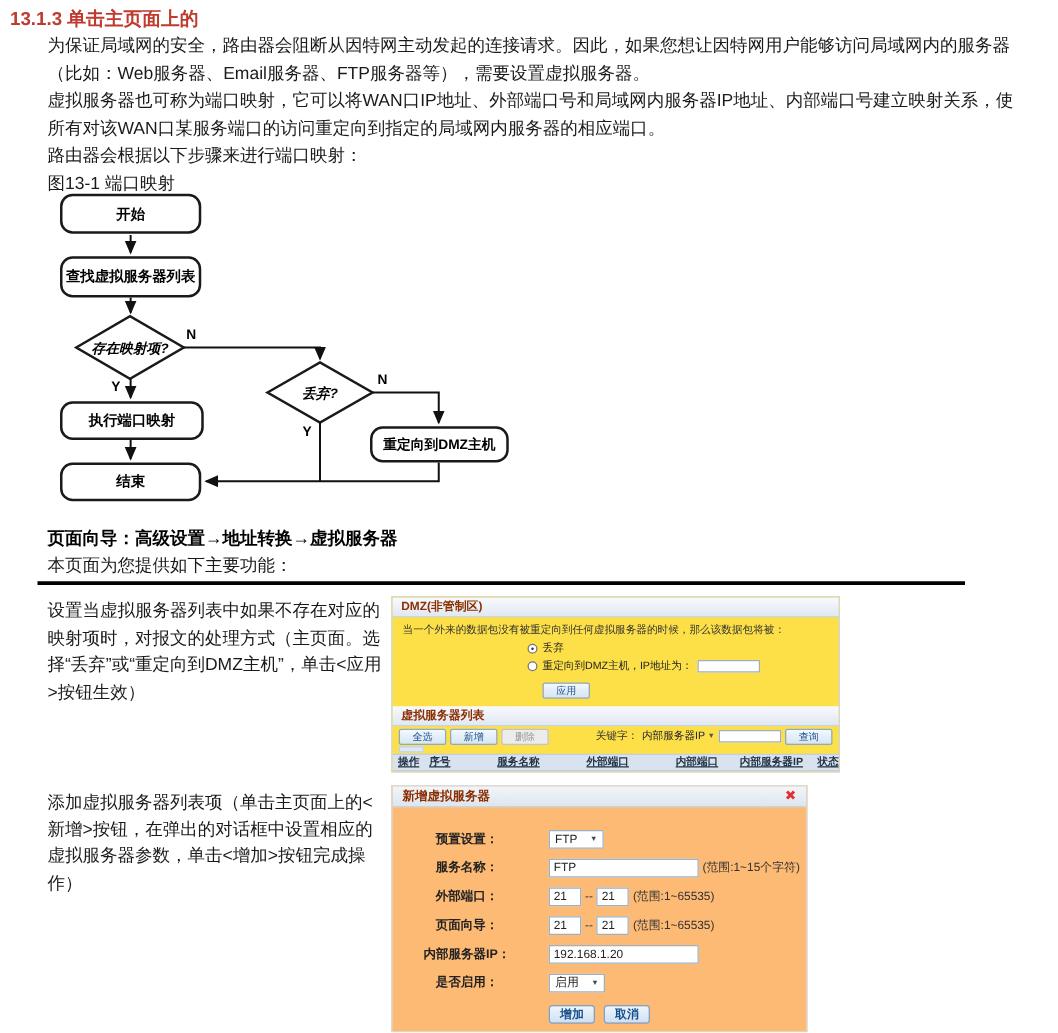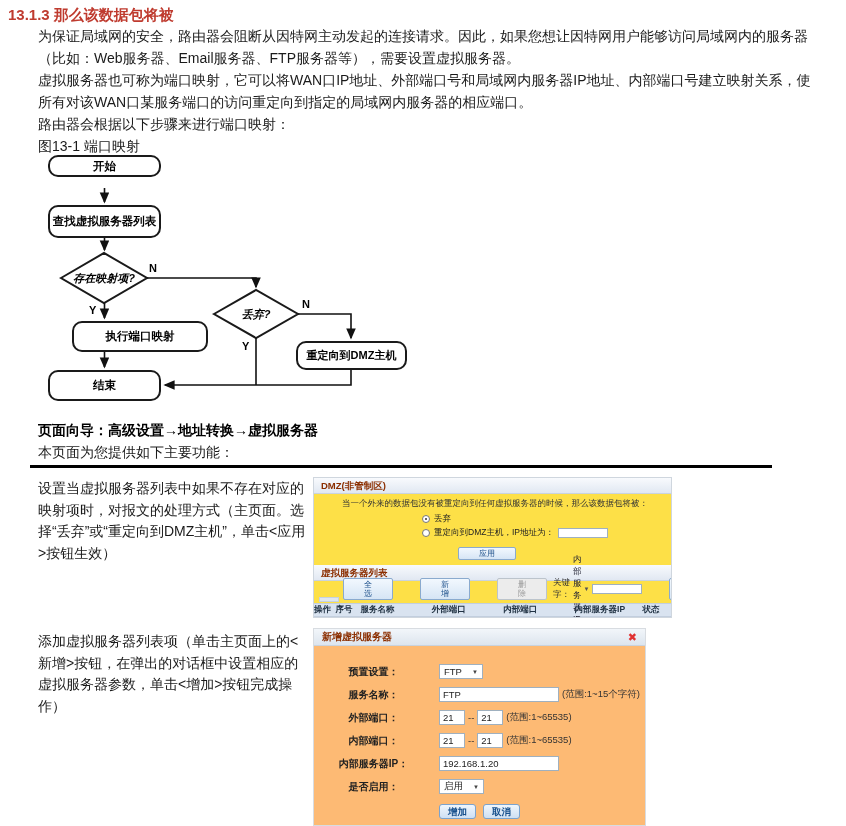--- a/index.html
+++ b/index.html
@@ -10,23 +10,23 @@
   .sec-heading { position:absolute; left:8px; top:6px; font-size:15px; font-weight:bold; color:#bf3b2f; }
   .para { position:absolute; left:38px; width:778px; font-size:14px; line-height:21.5px; color:#1a1a1a; }
   .p1 { top:26px; } .p2 { top:70px; } .p3 { top:114px; } .fig-caption { top:136px; }
 
   
   .flowchart { position:absolute; left:45px; top:152px; width:370px; height:258px; }
   .flowchart svg { position:absolute; left:0; top:0; }
   .fc-box { position:absolute; border:2px solid #1a1a1a; border-radius:10px; background:#fff;
             display:flex; align-items:center; justify-content:center;
             font-size:11.5px; font-weight:bold; color:#000; text-align:center; }
-  .fc-b1 { left:3px; top:3px;   width:113px; height:22px; }
+  .fc-b1 { left:3px; top:3px;   width:113px; height:32px; }
   .fc-b2 { left:3px; top:53px;  width:113px; height:33px; }
-  .fc-b3 { left:3px; top:169px; width:136px; height:31px;margin-left:24px; }
+  .fc-b3 { left:3px; top:169px; width:115px; height:31px; }
   .fc-b4 { left:3px; top:218px; width:113px; height:31px; }
   .fc-b5 { left:251px; top:189px; width:111px; height:29px; font-size:11px; }
   .fc-dlabel { position:absolute; font-size:11px; font-weight:bold; text-align:center; color:#000;font-style:italic; }
   .fc-d1 { left:16px; top:119px; width:86px; }
   .fc-d2 { left:169px; top:155px; width:84px; }
   .fc-yn { position:absolute; font-size:11px; font-weight:bold; color:#000; }
   .fc-n1 { left:104px; top:110px; } .fc-y1 { left:44px; top:152px; }
   .fc-n2 { left:257px; top:146px; } .fc-y2 { left:197px; top:188px; }
 
   .wizard { position:absolute; left:38px; top:422px; font-size:14px; font-weight:bold; color:#000; }
@@ -35,39 +35,39 @@
 
   .feat-desc { position:absolute; left:38px; width:273px; font-size:14px; line-height:21.5px; color:#1a1a1a; }
   .fd1 { top:478px; } .fd2 { top:631px; }
 
   
   .shot1 { position:absolute; left:313px; top:477px; width:359px; height:141px;
            border:1px solid #cfd6de; background:#fde047; overflow:hidden; }
   .panel-header { height:16px; line-height:15px; padding:0 7px;
                   background:linear-gradient(#f8fafd,#e1e8f2); border-bottom:1px solid #c9d3de;
                   color:#8b2e00; font-weight:bold; font-size:9.5px; }
-  .dmz-question { padding:4px 8px 0; color:#333; font-size:8.5px;margin-left:20px; }
+  .dmz-question { padding:4px 8px 0; color:#333; font-size:8.5px; }
   .radio-row { display:flex; align-items:center; gap:4px; margin:3px 0 0 108px; font-size:8.5px; color:#222; height:11px; }
   .radio { width:8px; height:8px; border:1px solid #777; border-radius:50%; background:#fff; position:relative; flex:0 0 auto; }
   .radio.checked::after { content:''; position:absolute; left:2px; top:2px; right:2px; bottom:2px; background:#333; border-radius:50%; }
   .ip-input { width:50px; height:10px; border:1px solid #9fb0bf; background:#fff; font-size:8px; }
   .apply-row { margin:4px 0 5px 120px; }
   .chip { display:inline-block; font-size:8px; color:#1c4f8a; background:linear-gradient(#f2f8fe,#d6e5f5);
-          border:1px solid #8aaace; border-radius:2px; padding:1px 20px; line-height:9px;margin-left:24px; }
+          border:1px solid #8aaace; border-radius:2px; padding:1px 10px; line-height:9px; }
   .chip.gray { color:#999; border-color:#bcc4cc; background:#ececec; }
   .list-toolbar { display:flex; align-items:center; padding:2px 5px 0; height:14px; gap:3px; }
   .tb-spacer { flex:1; }
   .kw-label { font-size:8.5px; color:#333; }
   .kw-combo { font-size:8.5px; color:#223; display:flex; align-items:center; gap:2px; }
   .kw-combo .arrow { font-size:6px; color:#555; }
   .kw-input { width:50px; height:10px; border:1px solid #9fb0bf; background:#fff; font-size:8px; }
   .smudge { width:20px; height:5px; margin:2px 0 1px 5px; background:#dfe7f0; border:1px solid #c5d2e0; }
   .grid { width:100%; border-collapse:collapse; margin-top:1px; table-layout:fixed; }
   .grid th { background:#d9e3f0; color:#223344; font-weight:bold; font-size:8.5px; height:13px;
-             border-top:1px solid #c2cede; border-bottom:1px solid #c2cede; text-align:left; }
+             border-top:1px solid #c2cede; border-bottom:1px solid #c2cede; text-align:right;text-decoration:underline; }
   .grid td { text-align:center; font-size:8.5px; height:13px; color:#333; background:#fff; }
 
   
   .dialog { position:absolute; left:313px; top:628px; width:333px; height:198px;
             background:#fdba74; border:1px solid #d8dce1; overflow:hidden; }
   .dialog-header { height:17px; background:linear-gradient(#f2f6fa,#dde5ee); border-bottom:1px solid #c9d3de;
                    padding:0 8px; display:flex; justify-content:space-between; align-items:center; }
   .dialog-title { font-weight:bold; color:#8b2e00; font-size:10px; }
   .close-x { color:#e03131; font-weight:bold; font-size:11px; line-height:11px; }
   .dform { padding-top:18px; }
@@ -82,21 +82,21 @@
   .hint { font-size:9.5px; color:#333; }
   .dialog-buttons { margin:9px 0 0 125px; display:flex; gap:7px; }
   .btn-blue { font-size:9.5px; font-weight:bold; color:#164f8c; background:linear-gradient(#eff6fd,#cfe0f3);
               border:1px solid #7aa3cf; border-radius:3px; padding:1px 8px; height:15px; line-height:12px; }
 </style>
 </head>
 <body>
 
 <div class="page">
 
-  <div class="sec-heading">13.1.3  那么该数据包将被</div>
+  <div class="sec-heading">13.1.3  单击主页面上的</div>
   <div class="para p1">为保证局域网的安全，路由器会阻断从因特网主动发起的连接请求。因此，如果您想让因特网用户能够访问局域网内的服务器（比如：Web服务器、Email服务器、FTP服务器等），需要设置虚拟服务器。</div>
   <div class="para p2">虚拟服务器也可称为端口映射，它可以将WAN口IP地址、外部端口号和局域网内服务器IP地址、内部端口号建立映射关系，使所有对该WAN口某服务端口的访问重定向到指定的局域网内服务器的相应端口。</div>
   <div class="para p3">路由器会根据以下步骤来进行端口映射：</div>
   <div class="para fig-caption">图13-1 端口映射</div>
 
   <div class="flowchart">
     <svg width="370" height="258" viewBox="0 0 370 258">
       <defs>
         <marker id="ah" markerWidth="8" markerHeight="8" refX="6" refY="3" orient="auto">
           <path d="M0,0 L7,3 L0,6 z" fill="#111"></path>
@@ -225,21 +225,21 @@
       <div class="form-row">
         <span class="form-label">外部端口：</span>
         <span class="form-ctrl">
           <input class="txt w-port" value="21" style="">
           <span>--</span>
           <input class="txt w-port" value="21" style="">
           <span class="hint">(范围:1~65535)</span>
         </span>
       </div>
       <div class="form-row">
-        <span class="form-label">内部端口：</span>
+        <span class="form-label">页面向导：</span>
         <span class="form-ctrl">
           <input class="txt w-port" value="21" style="">
           <span>--</span>
           <input class="txt w-port" value="21" style="">
           <span class="hint">(范围:1~65535)</span>
         </span>
       </div>
       <div class="form-row">
         <span class="form-label">内部服务器IP：</span>
         <span class="form-ctrl">

